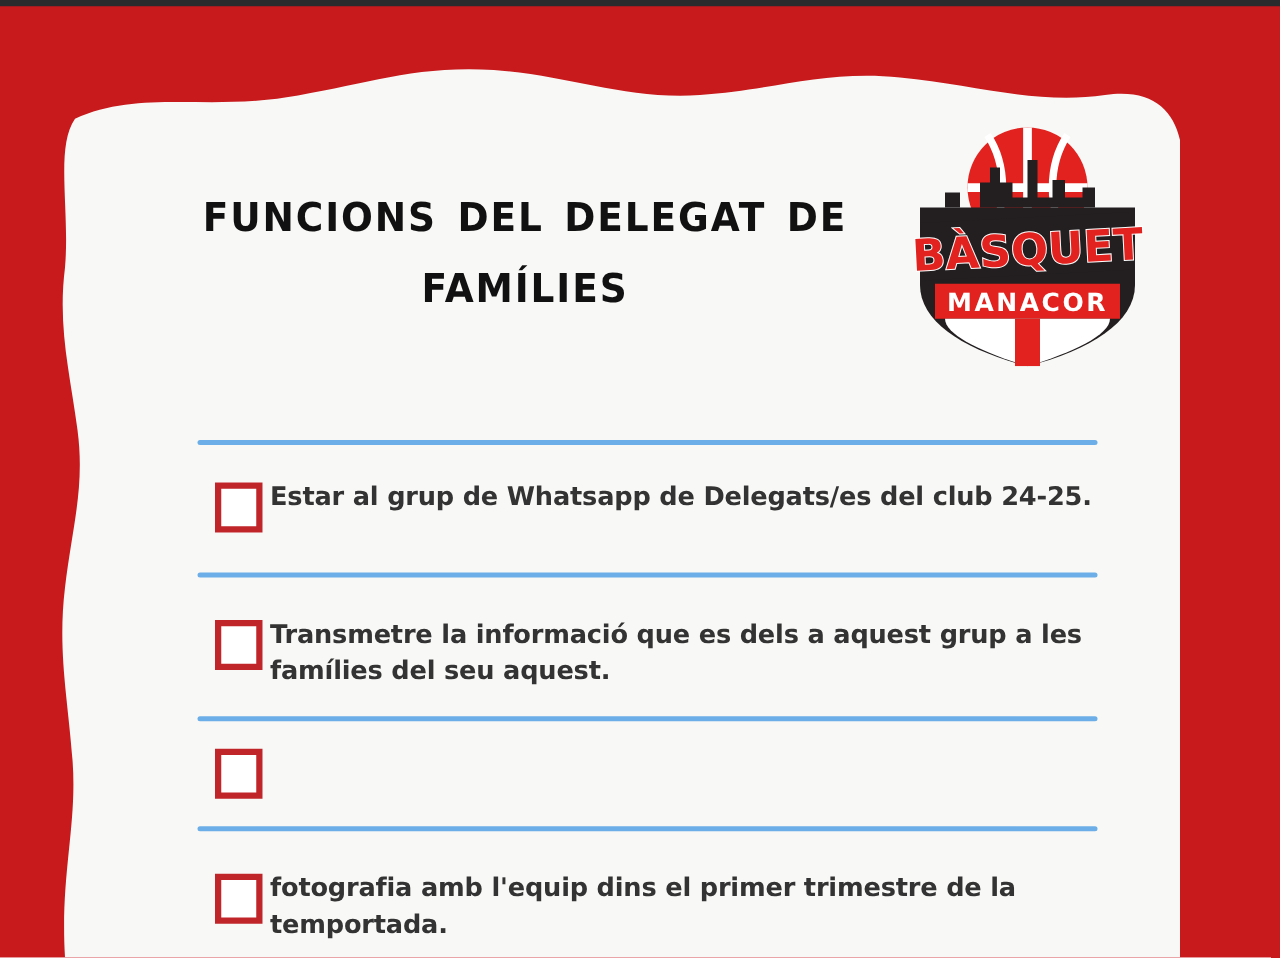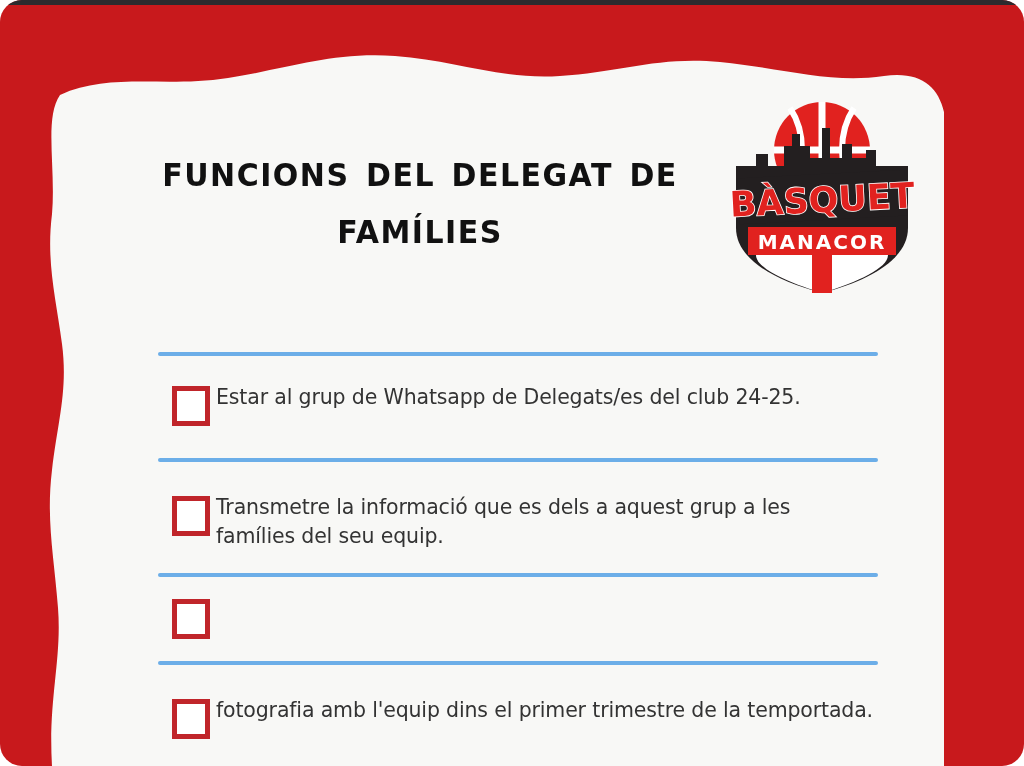--- a/index.html
+++ b/index.html
@@ -7,21 +7,20 @@
     padding: 0;
     background: #ffffff;
   }
   #page {
     position: relative;
     width: 1024px;
     height: 766px;
     overflow: hidden;
     background: #c8191c;
     font-family: "Liberation Sans", sans-serif;
-    border-radius: 22px;
   }
   
   #top-strip {
     position: absolute;
     left: 0; top: 0;
     width: 1024px;
     height: 5px;
     background: #2b2b2e;
     z-index: 40;
   }
@@ -100,20 +99,21 @@
     box-sizing: content-box;
   }
   .row-text {
     font-family: "DejaVu Sans", "Liberation Sans", sans-serif;
     font-size: 20.5px;
     line-height: 29px;
     color: #333333;
     margin-left: 6px;
     padding-top: 1px;
     letter-spacing: -0.15px;
+    font-weight: bold;
   }
   
   .gap-a { height: 26px; }
   .gap-b { height: 32px; }
   .gap-c { height: 30px; }
   .gap-d { height: 22px; }
   .gap-e { height: 18px; }
   .gap-f { height: 30px; }
 </style>
 </head>
@@ -194,21 +194,21 @@
       </div>
 
       <div class="gap-b"></div>
       <div class="sep"></div>
       <div class="gap-c"></div>
 
       <div class="row">
         <div class="checkbox"></div>
         <div class="row-text">
           <div>Transmetre la informació que es dels a aquest grup a les</div>
-          <div>famílies del seu equip.</div>
+          <div>famílies del seu aquest.</div>
         </div>
       </div>
 
       <div class="gap-d"></div>
       <div class="sep"></div>
       <div class="gap-e"></div>
 
       <div class="row">
         <div class="checkbox"></div>
         <div class="row-text">

